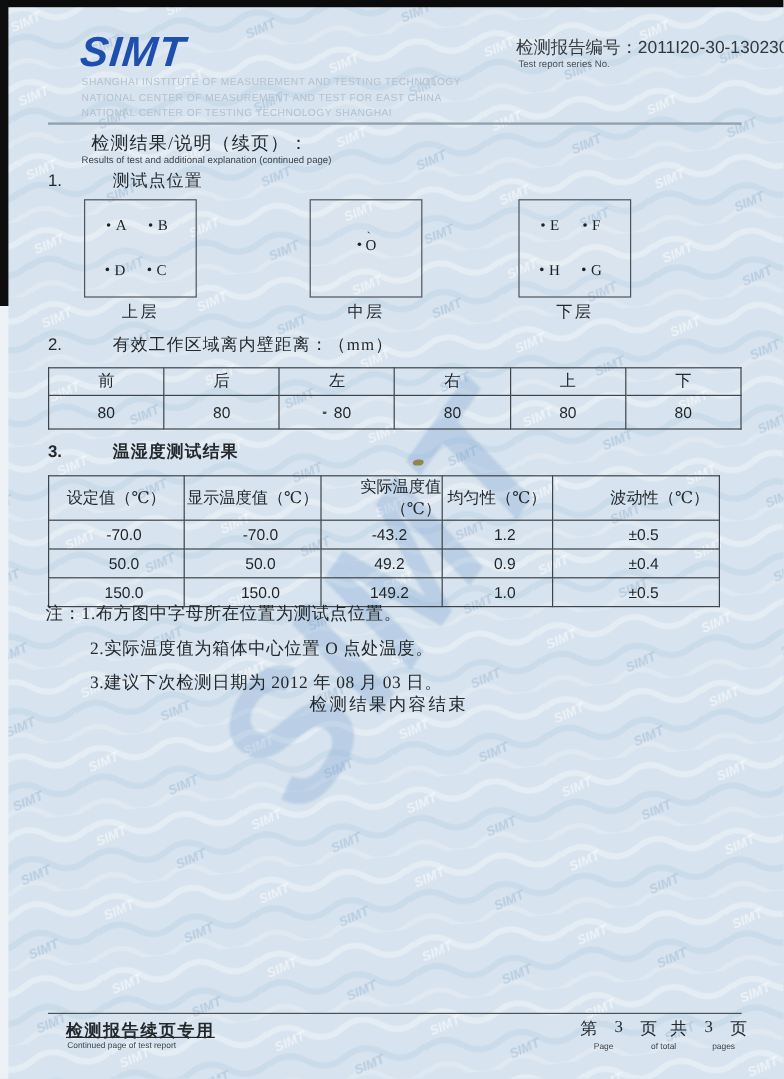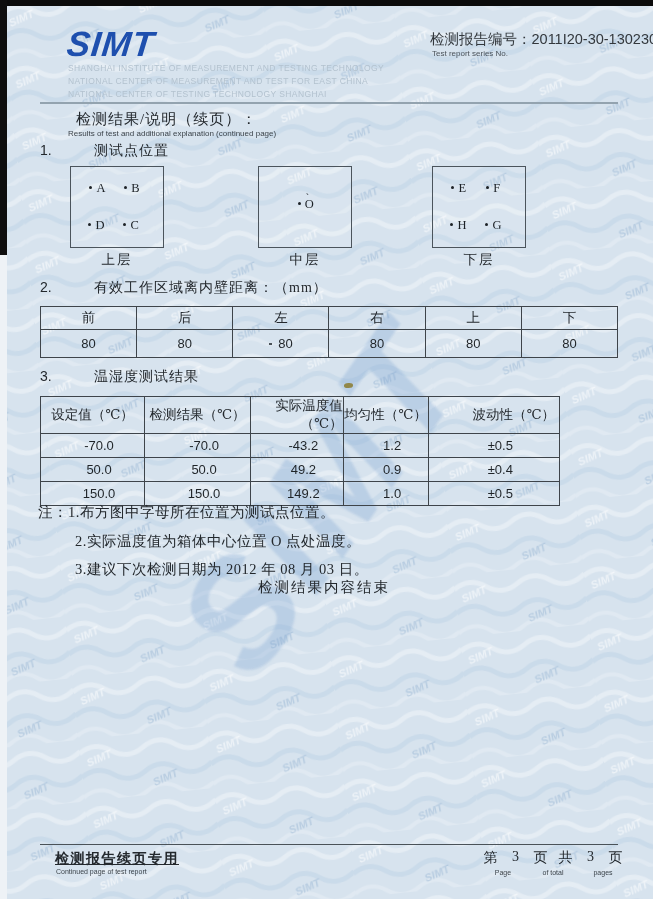--- a/index.html
+++ b/index.html
@@ -37,38 +37,38 @@
   .repno-sub{position:absolute;left:432px;top:49px;font-family:"Liberation Sans",sans-serif;
     font-size:8px;color:#4a525a;}
   .rule1{position:absolute;left:40px;top:102px;width:578px;border-top:2px solid #93a3af;}
   
   .title-zh{position:absolute;left:76px;top:110px;font-size:15px;color:#23282d;letter-spacing:1px;}
   .title-en{position:absolute;left:68px;top:129px;font-family:"Liberation Sans",sans-serif;
     font-size:8px;color:#3c444b;}
   
   .sec{position:absolute;font-size:14px;color:#23282d;letter-spacing:1px;}
   .sec .num{display:inline-block;width:54px;font-family:"Liberation Sans",sans-serif;letter-spacing:0;}
-  #s1h{left:40px;top:142px;} #s2h{left:40px;top:279px;} #s3h{left:40px;top:368px;}
+  #s1h{left:40px;top:142px;} #s2h{left:40px;top:279px;} #s3h{left:40px;top:368px;font-weight:bold;}
   
   .boxrow{position:absolute;left:40px;top:166px;width:578px;height:100px;}
   .tbox{position:absolute;top:0;width:92px;height:80px;border:1.2px solid #4b545c;background:rgba(255,255,255,0.06);}
   .tbox .blabel{position:absolute;top:84px;left:0;width:100%;text-align:center;font-size:13.5px;color:#23282d;letter-spacing:2px;}
   #box1{left:30px;} #box2{left:218px;} #box3{left:392px;}
   .pt{position:absolute;font-size:12.5px;color:#1c2126;font-family:"Liberation Serif",serif;}
   .pt .dot{display:inline-block;width:3px;height:3px;border-radius:50%;background:#1c2126;vertical-align:3px;margin-right:4px;}
   .p-tl{left:20%;top:18%;} .p-tr{left:58%;top:18%;} .p-bl{left:19%;top:64%;} .p-br{left:57%;top:64%;}
   .p-c{left:42%;top:38%;}
   .tick{position:absolute;left:50%;top:-5px;font-size:10px;color:#1c2126;}
   
   table{border-collapse:collapse;table-layout:fixed;}
   th,td{border:1.6px solid #3e444a;text-align:center;padding:0;}
   #table1{position:absolute;left:40px;top:306px;width:578px;}
   #table1 th{height:22px;font-size:13.5px;font-weight:normal;color:#23282d;}
   #table1 td{height:27px;font-family:"Liberation Sans",sans-serif;font-size:13px;color:#1f2428;}
-  #table2{position:absolute;left:40px;top:396px;width:520px;}
+  #table2{position:absolute;left:40px;top:396px;width:560px;}
   #table2 th{height:28px;font-size:13.5px;font-weight:normal;color:#23282d;}
   #table2 td{height:23px;font-family:"Liberation Sans",sans-serif;font-size:13px;color:#1f2428;padding-left:13px;}
   .c1{width:21.6%;} .c2{width:22.0%;} .c3{width:19.2%;text-align:right;} .c4{width:17.6%;} .c5{width:19.6%;padding-left:40px;}
   .cellmark{display:inline-block;width:3px;height:2px;background:#4a5258;margin-right:6px;vertical-align:3px;}
   
   .notes{position:absolute;left:38px;top:498px;font-size:14.5px;color:#23282d;line-height:28.5px;letter-spacing:.5px;}
   .notes .ind{margin-left:37px;}
   .endline{position:absolute;left:258px;top:578px;font-size:14.5px;color:#23282d;letter-spacing:2px;}
   
   .speck{position:absolute;left:344px;top:383px;width:9px;height:5px;background:#8a7a2e;border-radius:50% 40% 50% 40%;opacity:.85;z-index:4;}
@@ -173,21 +173,21 @@
 
     <div class="sec" id="s3h">
       <span class="num">3.</span><span>温湿度测试结果</span>
     </div>
     <div class="speck"></div>
 
     <table id="table2">
       <tbody>
           <tr>
         <th class="c1">设定值（℃）</th>
-        <th class="c2">检测结果（℃）</th>
+        <th class="c2">显示温度值（℃）</th>
         <th class="c3">实际温度值（℃）</th>
         <th class="c4">均匀性（℃）</th>
         <th class="c5">波动性（℃）</th>
       </tr>
       <tr>
         <td>-70.0</td>
         <td>-70.0</td>
         <td>-43.2</td>
         <td>1.2</td>
         <td>±0.5</td>

